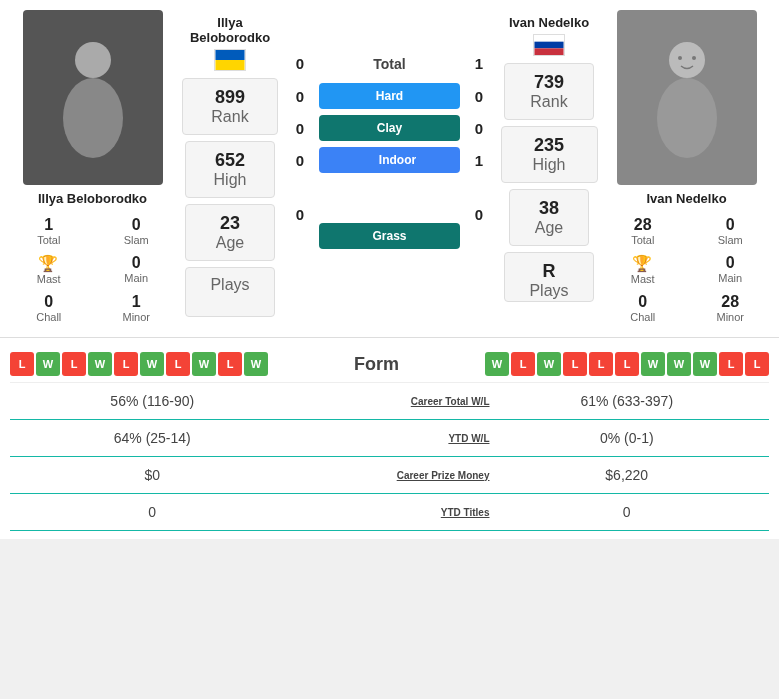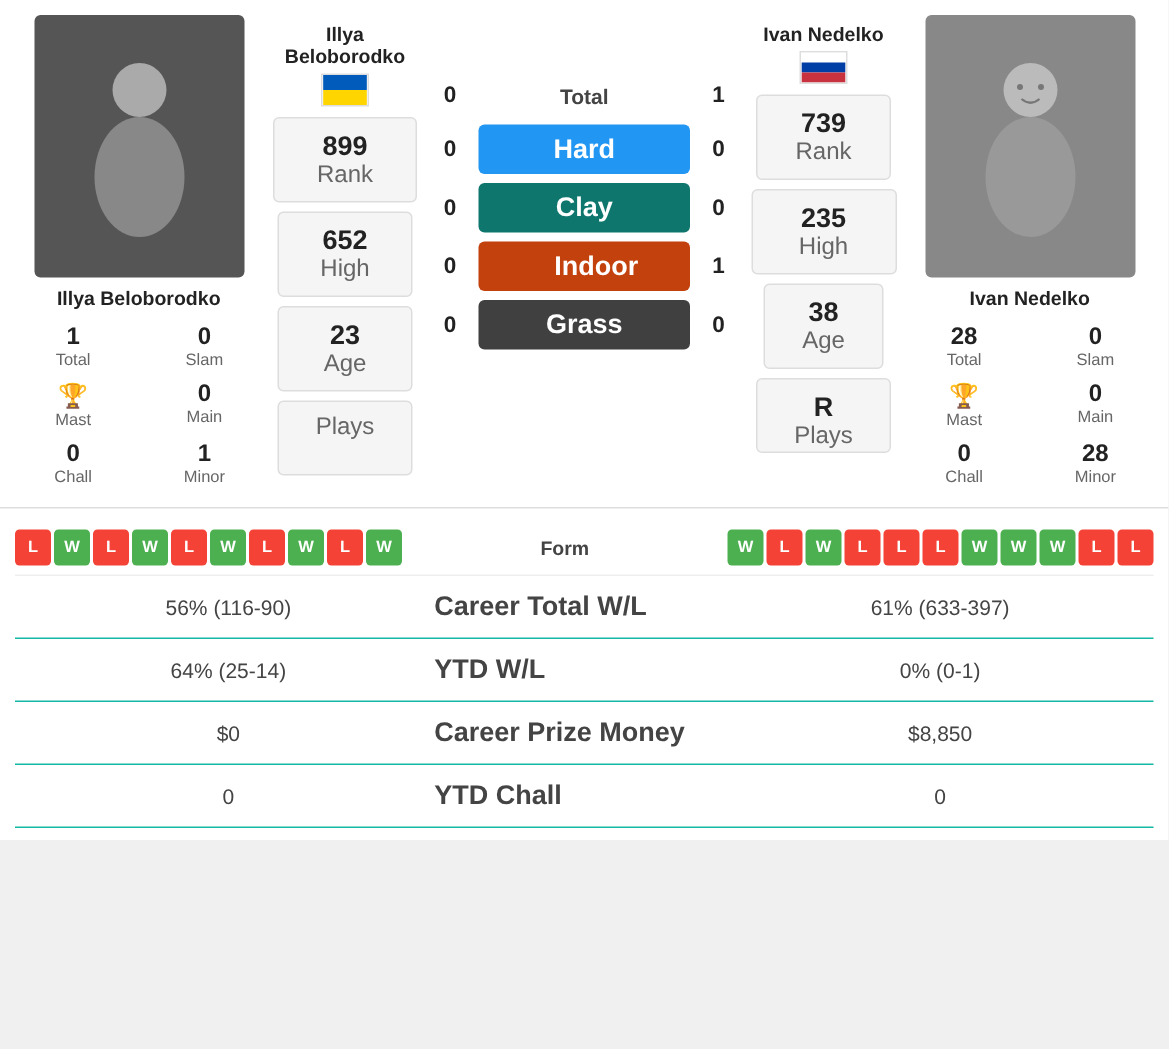--- a/index.html
+++ b/index.html
@@ -127,30 +127,30 @@
       font-size: 15px;
       font-weight: bold;
       color: #222;
     }
 
     .court-btn {
       flex: 1;
       text-align: center;
       padding: 6px 0;
       border-radius: 4px;
-      font-size: 18px;
+      font-size: 12px;
       font-weight: bold;
       color: #fff;
       margin: 0 4px;
     }
 
     .court-hard { background: #2196F3; }
     .court-clay { background: #0f766e; }
-    .court-indoor { background: #c2410c; padding-left: 16px; }
-    .court-grass { background: #404040; }
+    .court-indoor { background: #3b82f6; padding-left: 16px; }
+    .court-grass { background: #0f766e; margin-top: 44px; }
 
     .total-row {
       display: flex;
       align-items: center;
       margin: 5px 0 8px 0;
     }
 
     .total-num {
       width: 30px;
       text-align: center;
@@ -176,21 +176,21 @@
     .form-row {
       display: flex;
       align-items: center;
       justify-content: space-between;
       padding: 6px 0;
       border-bottom: 1px solid #eee;
     }
 
     .form-label {
       text-align: center;
-      font-size: 13px;
+      font-size: 18px;
       font-weight: bold;
       color: #444;
       min-width: 200px;
     }
 
     .form-left, .form-right {
       display: flex;
       align-items: center;
       gap: 2px;
     }
@@ -219,25 +219,26 @@
     }
 
     .data-left, .data-right {
       width: 280px;
       text-align: center;
       font-size: 14px;
       color: #444;
     }
 
     .data-center {
-      text-align: left;
-      font-size: 18px;
+      text-align: right;
+      font-size: 10px;
       font-weight: bold;
       color: #444;
       min-width: 200px;
+      text-decoration: underline;
     }
 
     .player-photo-right {
       background: #888;
     }
 
     .name-right-center {
       font-size: 14px;
       font-weight: bold;
       text-align: center;
@@ -445,22 +446,22 @@
     <div class="data-right">61% (633-397)</div>
   </div>
         <div class="data-row">
     <div class="data-left">64% (25-14)</div>
     <div class="data-center">YTD W/L</div>
     <div class="data-right">0% (0-1)</div>
   </div>
         <div class="data-row">
     <div class="data-left">$0</div>
     <div class="data-center">Career Prize Money</div>
-    <div class="data-right">$8,850</div>
+    <div class="data-right">$6,220</div>
   </div>
         <div class="data-row">
     <div class="data-left">0</div>
-    <div class="data-center">YTD Chall</div>
+    <div class="data-center">YTD Titles</div>
     <div class="data-right">0</div>
   </div>
       </div>
   </div>
 </div>
 
 </body></html>

